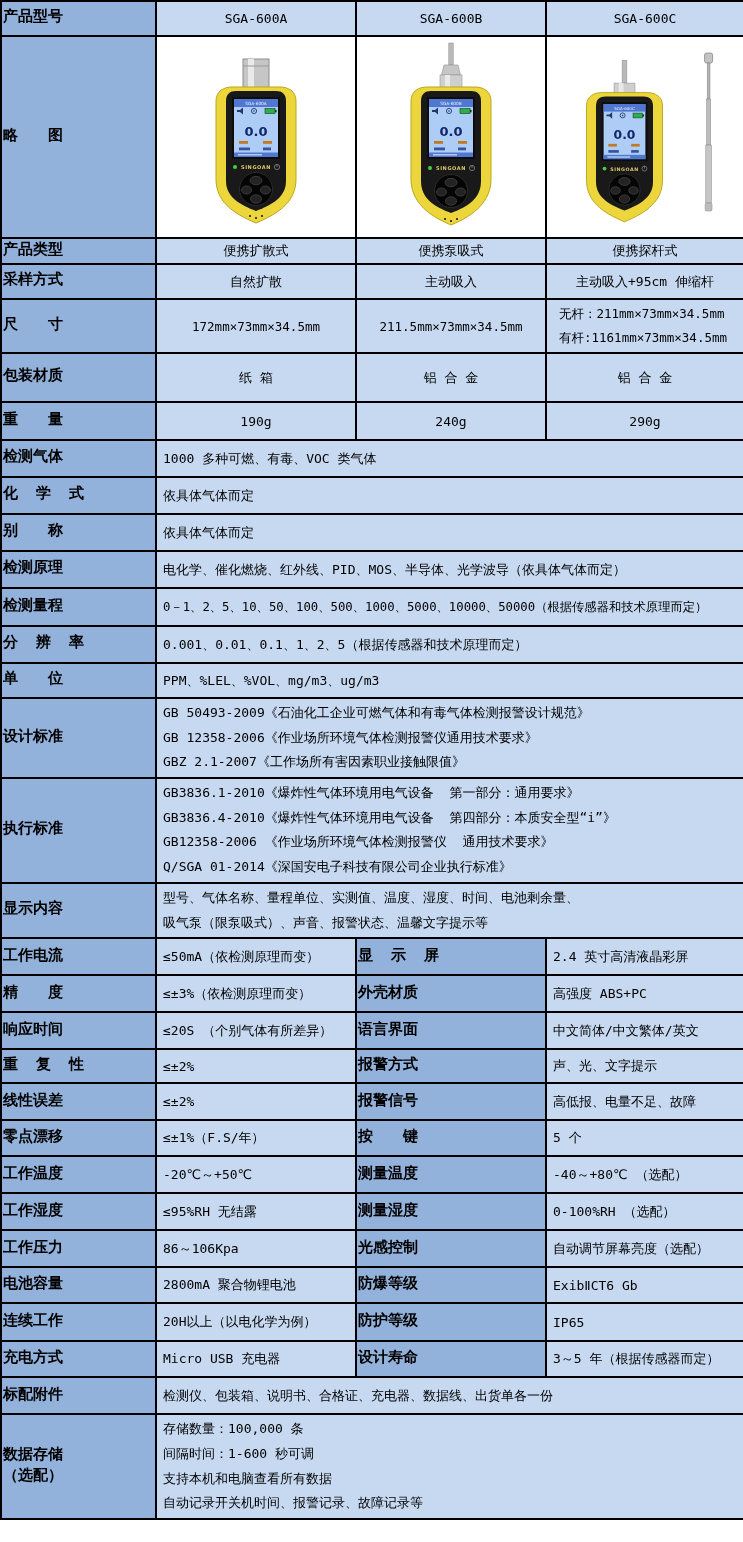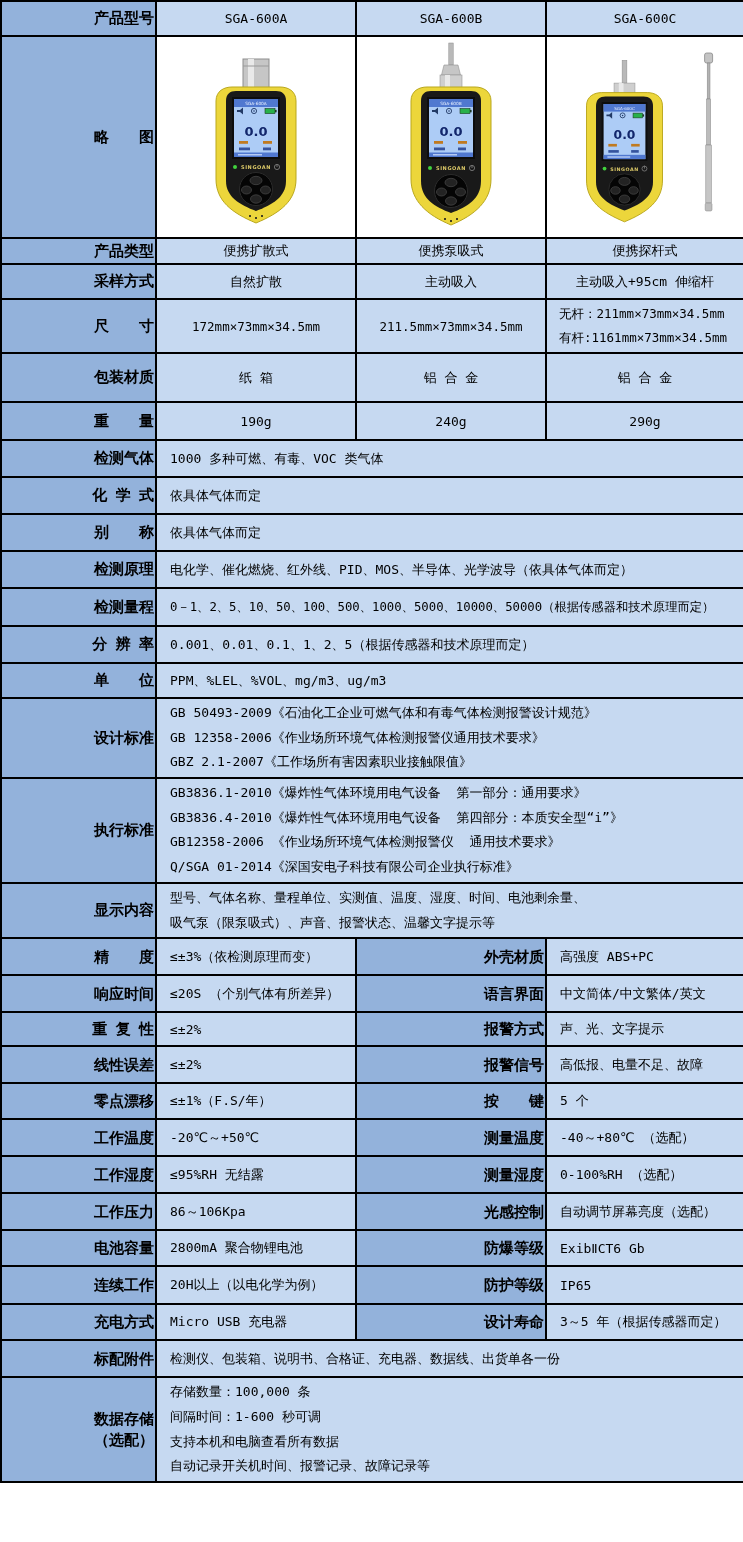--- a/index.html
+++ b/index.html
@@ -3,29 +3,29 @@
 <meta charset="utf-8">
 <style>
   html,body{margin:0;padding:0;background:#fff;}
   body{width:743px;font-family:"DejaVu Sans",sans-serif;color:#000;}
   table.spec{border-collapse:collapse;table-layout:fixed;width:743px;}
   table.spec td{border:2px solid #000;overflow:hidden;vertical-align:middle;}
   td.lbl{
     background:#93B2DB;
     font-weight:bold;
     font-size:15px;
-    text-align:right;
+    text-align:left;
     white-space:pre-wrap;
     line-height:1.35;
-    font-family:Liberation Sans, sans-serif;
+    font-family:Liberation Mono, monospace;
   }
   td.val{
     background:#C6D9F1;
     font-size:13px;
-    padding:2px 13px;
+    padding:2px 6px;
     white-space:pre-wrap;
     font-family:"DejaVu Sans Mono","DejaVu Sans",monospace;
   }
   td.val.c{text-align:center;padding:2px 4px;}
   td.val.l{text-align:left;}
   td.val.std{line-height:1.9;font-size:13px;}
   td.imgcell{background:#ffffff;text-align:center;padding:1px 0;border-radius:13px;}
   td.imgcell svg{display:block;margin:0 auto;}
 </style>
 </head>
@@ -279,20 +279,26 @@
 GB12358-2006 《作业场所环境气体检测报警仪  通用技术要求》
 Q/SGA 01-2014《深国安电子科技有限公司企业执行标准》</td>
   </tr>
   <tr style="height:50px">
     <td class="lbl">显示内容</td>
     <td class="val std" colspan="3">型号、气体名称、量程单位、实测值、温度、湿度、时间、电池剩余量、
 吸气泵（限泵吸式）、声音、报警状态、温馨文字提示等</td>
   </tr>
 
   <tr style="height:37px">
+    <td class="lbl">工作电流</td>
+    <td class="val">≤50mA（依检测原理而变）</td>
+    <td class="lbl">显  示  屏</td>
+    <td class="val">2.4 英寸高清液晶彩屏</td>
+  </tr>
+  <tr style="height:37px">
     <td class="lbl">精　　度</td>
     <td class="val">≤±3%（依检测原理而变）</td>
     <td class="lbl">外壳材质</td>
     <td class="val">高强度 ABS+PC</td>
   </tr>
   <tr style="height:37px">
     <td class="lbl">响应时间</td>
     <td class="val">≤20S （个别气体有所差异）</td>
     <td class="lbl">语言界面</td>
     <td class="val">中文简体/中文繁体/英文</td>

